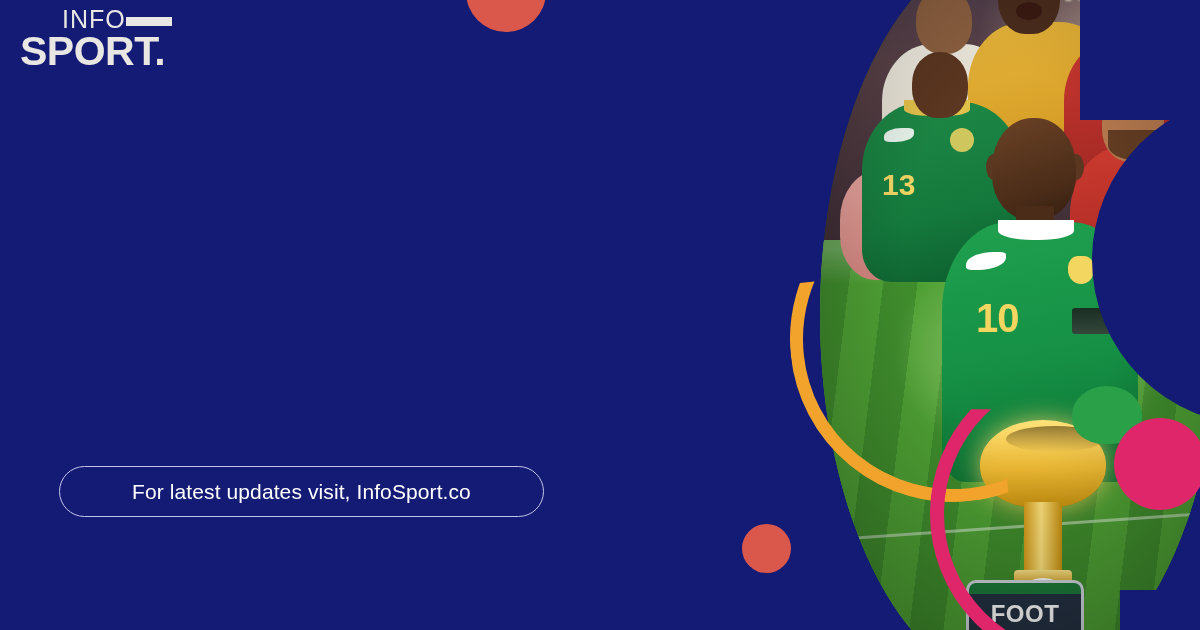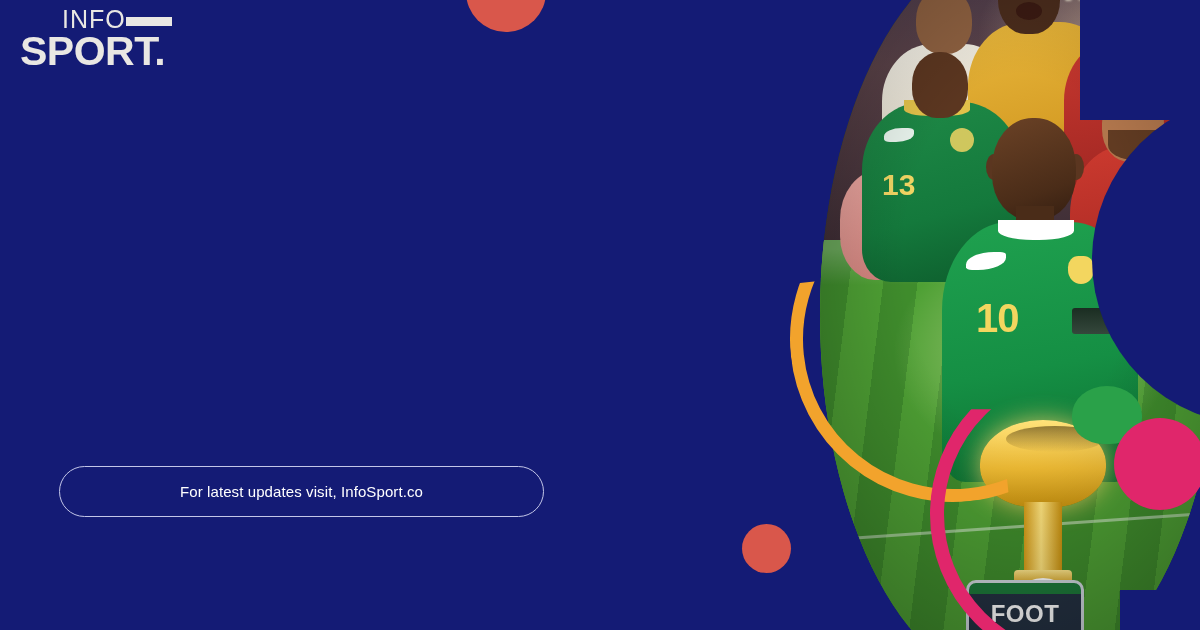--- a/index.html
+++ b/index.html
@@ -342,21 +342,21 @@
     left: 59px;
     top: 466px;
     width: 485px;
     height: 51px;
     border: 1.5px solid #c3c6e8;
     border-radius: 26px;
     display: flex;
     align-items: center;
     justify-content: center;
     color: #ffffff;
-    font-size: 15px;
+    font-size: 21px;
     letter-spacing: .1px;
     box-sizing: border-box;
     background: transparent;
     cursor: pointer;
   }
 </style>
 </head>
 <body>
 
 <div class="canvas">

